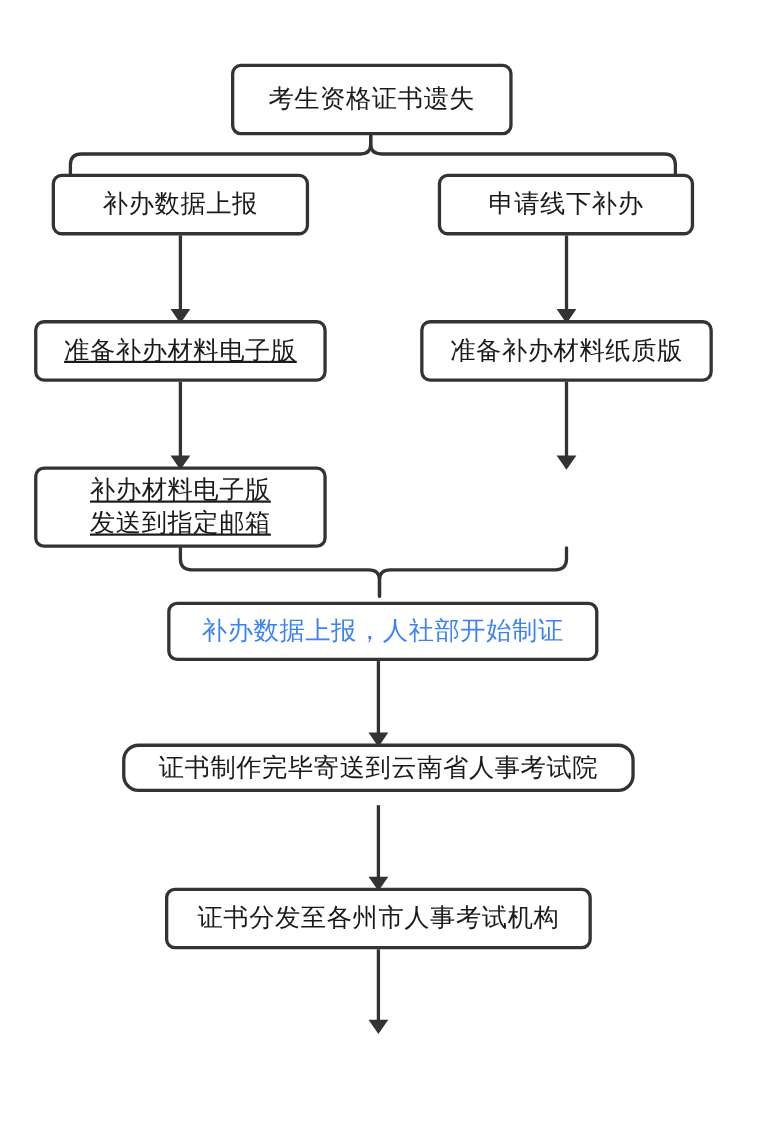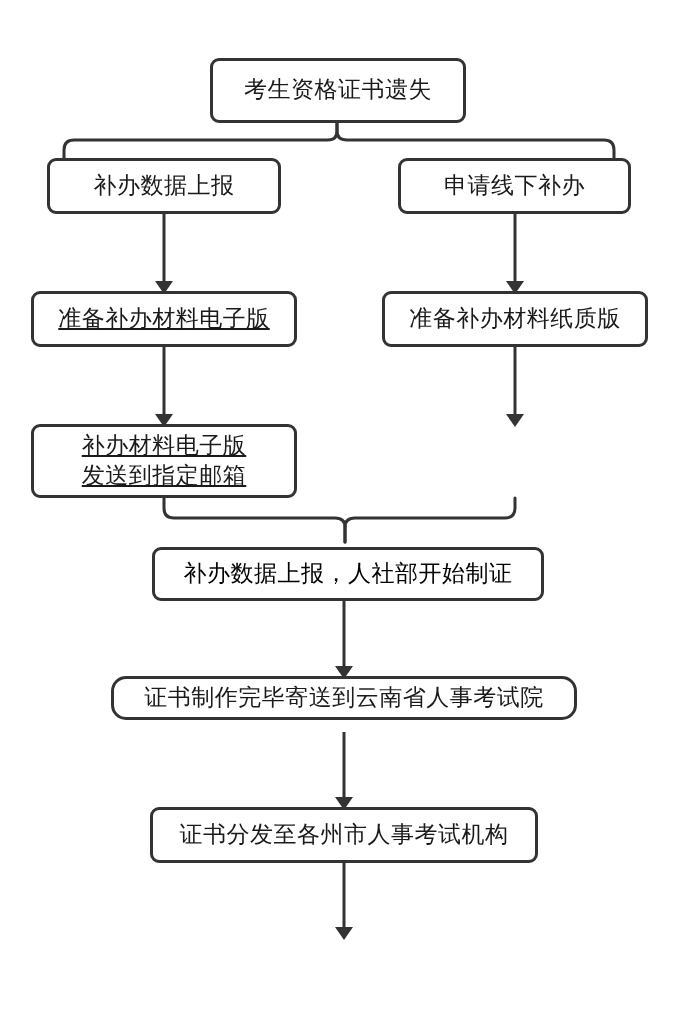--- a/index.html
+++ b/index.html
@@ -137,21 +137,21 @@
   <div class="node-box" style="left: 382px; top: 291px; width: 266px; height: 56px; border-color: rgb(51, 51, 51); background: rgb(255, 255, 255); border-width: 3px; border-radius: 9px; color: rgb(26, 26, 26);">
     <span class="node-label">准备补办材料纸质版</span>
   </div>
 
   <div class="node-box" style="left: 31px; top: 424px; width: 266px; height: 74px; border-color: rgb(51, 51, 51); background: rgb(255, 255, 255); border-width: 3px; border-radius: 9px; color: rgb(26, 26, 26); text-decoration: underline;">
     <span class="node-label">补办材料电子版
 发送到指定邮箱</span>
   </div>
 
 
-  <div class="node-box" style="left: 152px; top: 547px; width: 392px; height: 54px; border-color: rgb(51, 51, 51); background: rgb(255, 255, 255); border-width: 3px; border-radius: 9px; color: #000000;">
+  <div class="node-box" style="left: 152px; top: 547px; width: 392px; height: 54px; border-color: rgb(51, 51, 51); background: rgb(255, 255, 255); border-width: 3px; border-radius: 9px; color: #3b82f6;">
     <span class="node-label">补办数据上报，人社部开始制证</span>
   </div>
 
   <div class="node-box" style="left: 111px; top: 676px; width: 466px; height: 44px; border-color: rgb(51, 51, 51); background: rgb(255, 255, 255); border-width: 3px; border-radius: 15px; color: rgb(26, 26, 26);">
     <span class="node-label">证书制作完毕寄送到云南省人事考试院</span>
   </div>
 
   <div class="node-box" style="left: 150px; top: 807px; width: 388px; height: 56px; border-color: rgb(51, 51, 51); background: rgb(255, 255, 255); border-width: 3px; border-radius: 9px; color: rgb(26, 26, 26);">
     <span class="node-label">证书分发至各州市人事考试机构</span>
   </div>

